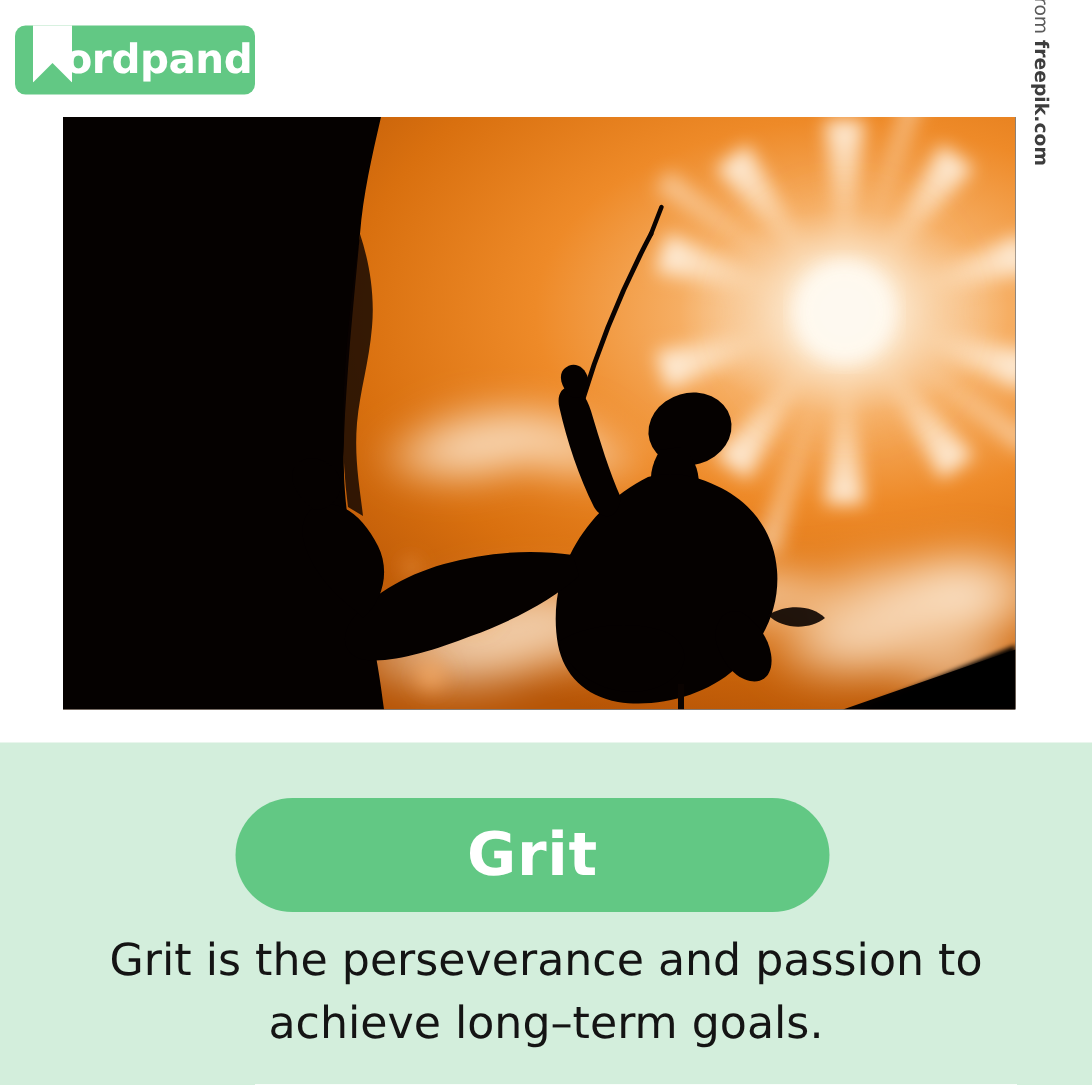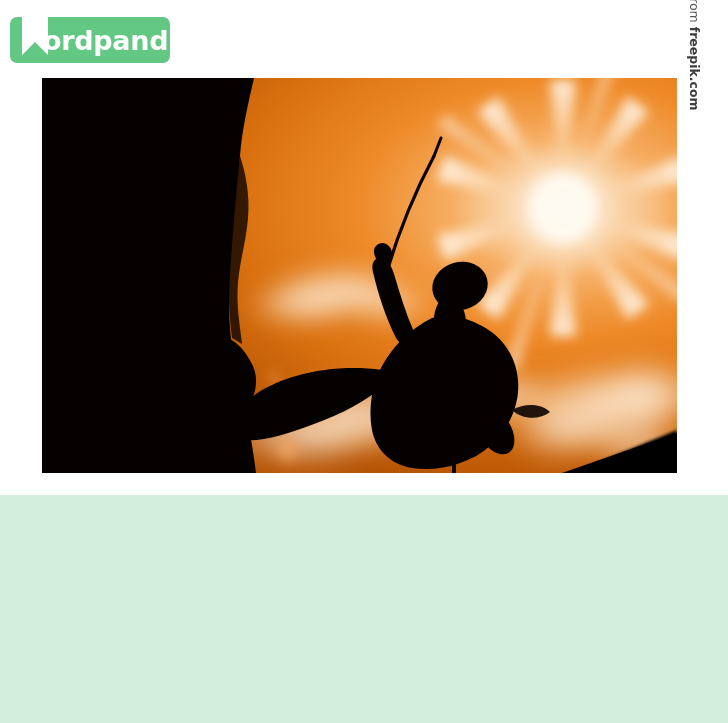--- a/index.html
+++ b/index.html
@@ -330,15 +330,17 @@
 
       <path d="M470 332 C484 324 500 326 508 334 C498 342 480 342 470 332 Z" fill="#0a0301" opacity="0.9"></path>
     </svg>
   </div>
 
   <div class="credit">
     <span>Image licensed from </span><b>freepik.com</b>
   </div>
 
   <div class="panel">
+    <button class="word-button">Grit</button>
+    <div class="definition">Grit is the perseverance and passion to achieve long–term goals.</div>
   </div>
 
 </div>
 
 </body></html>

